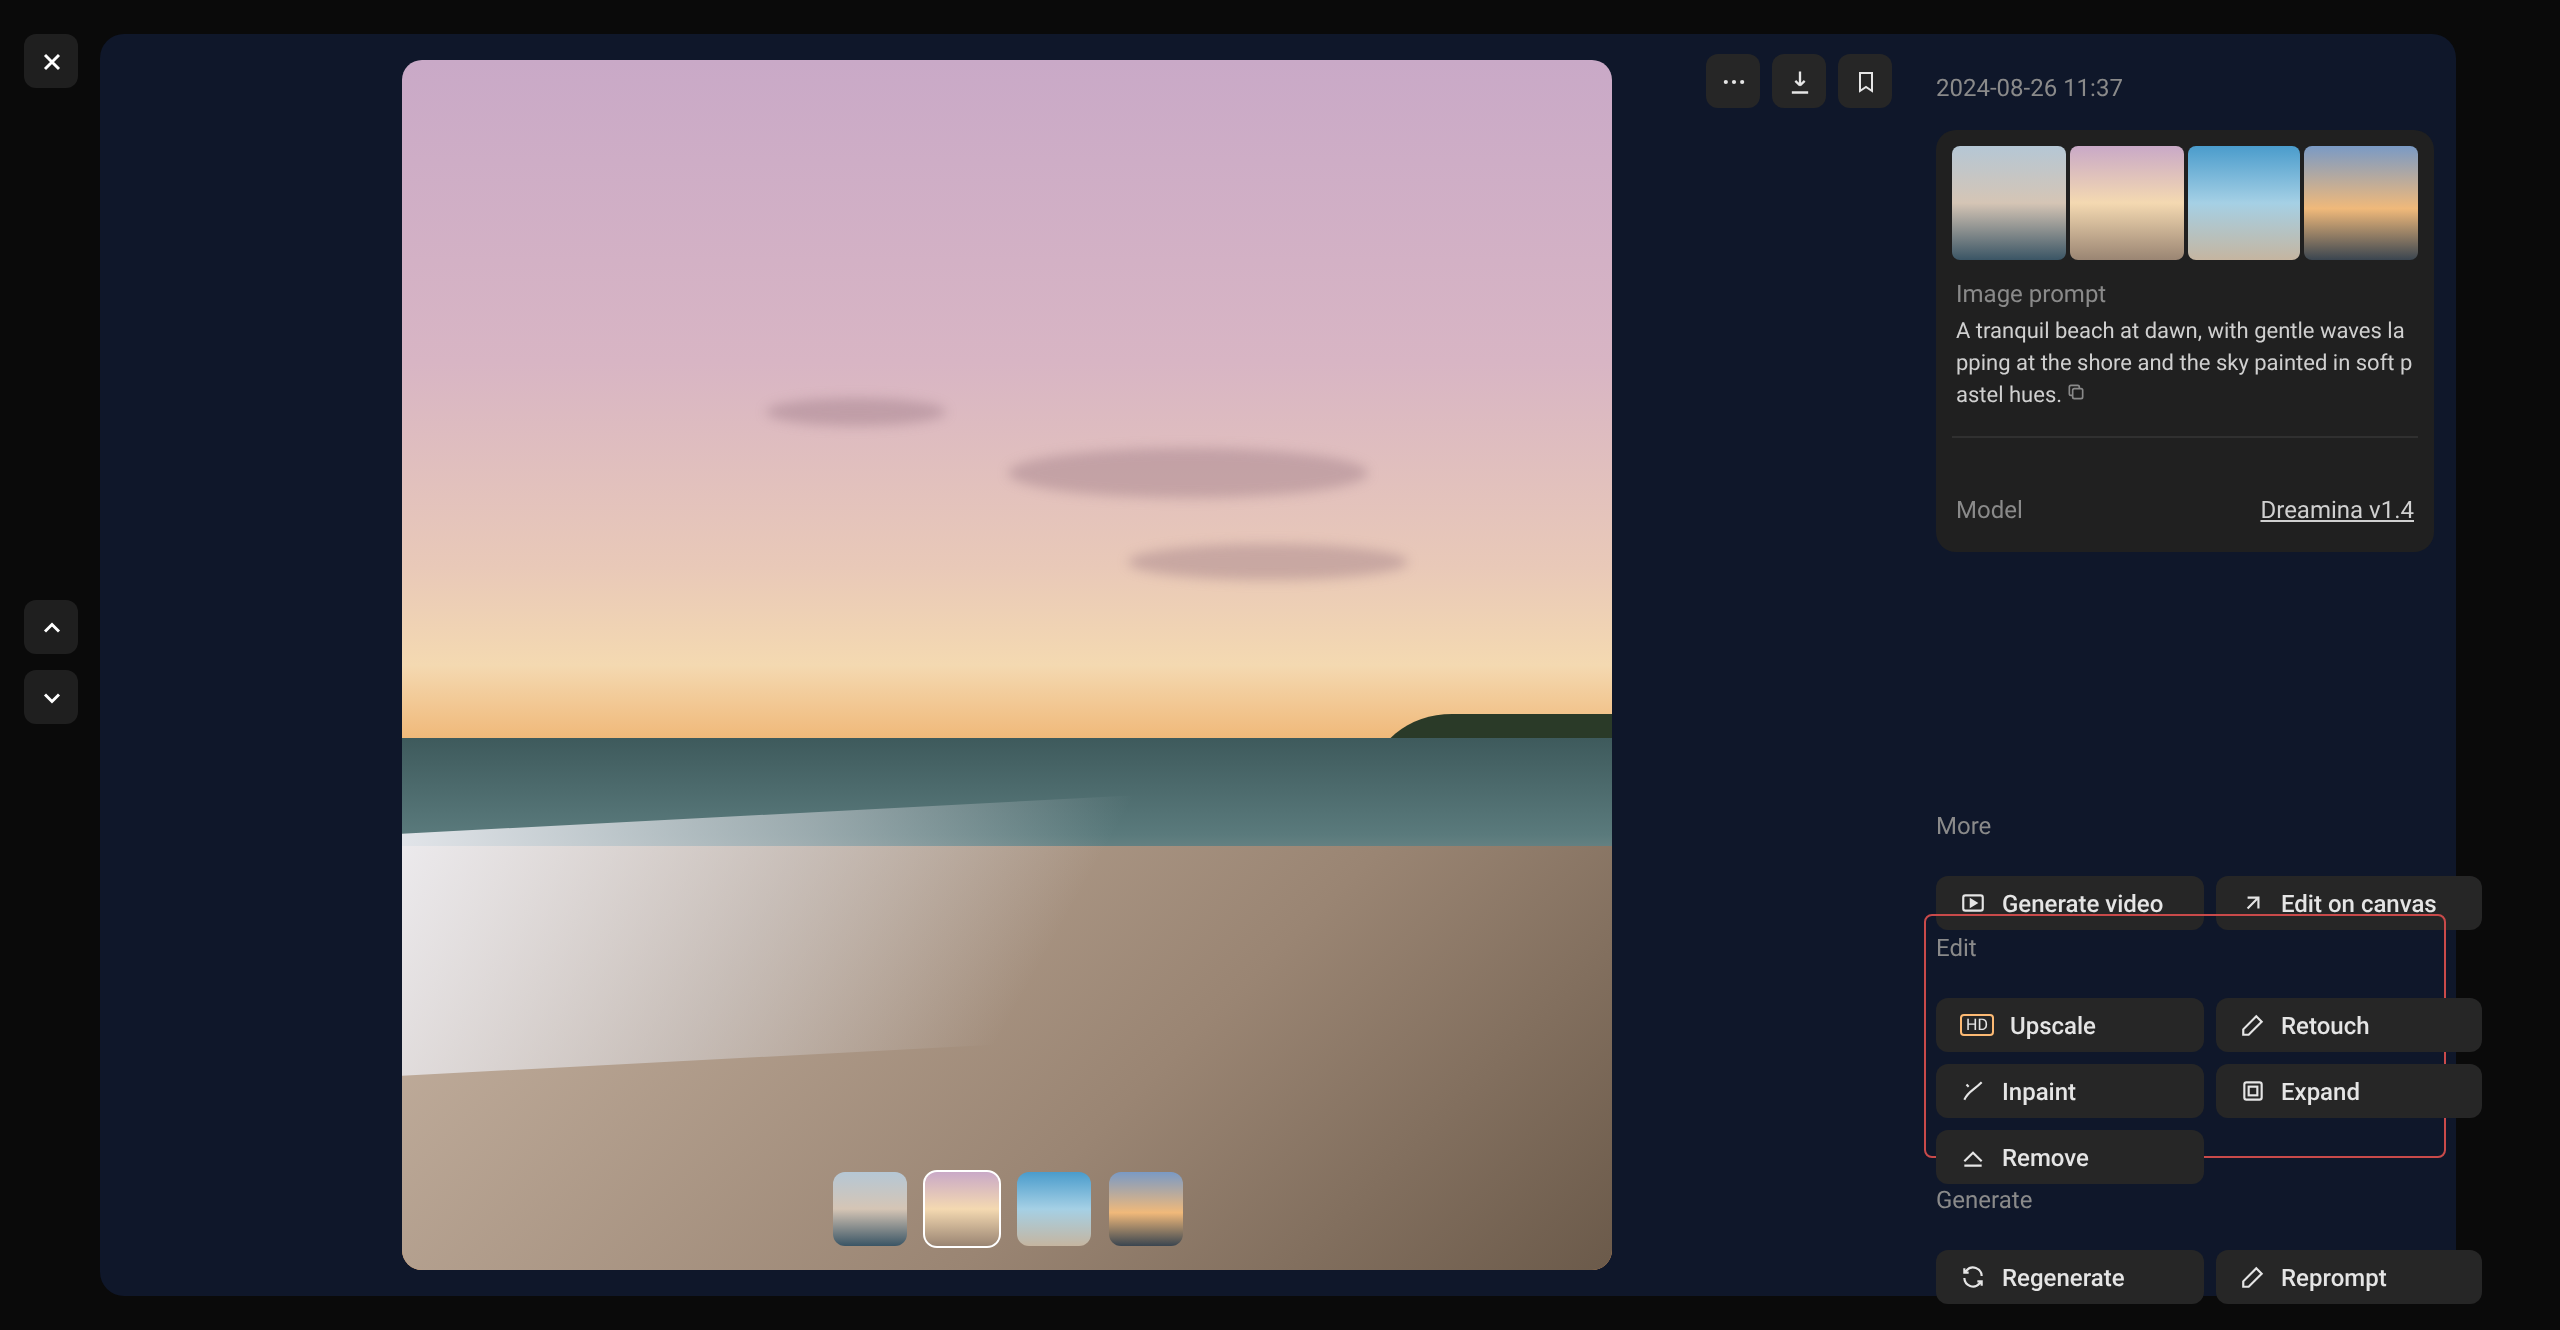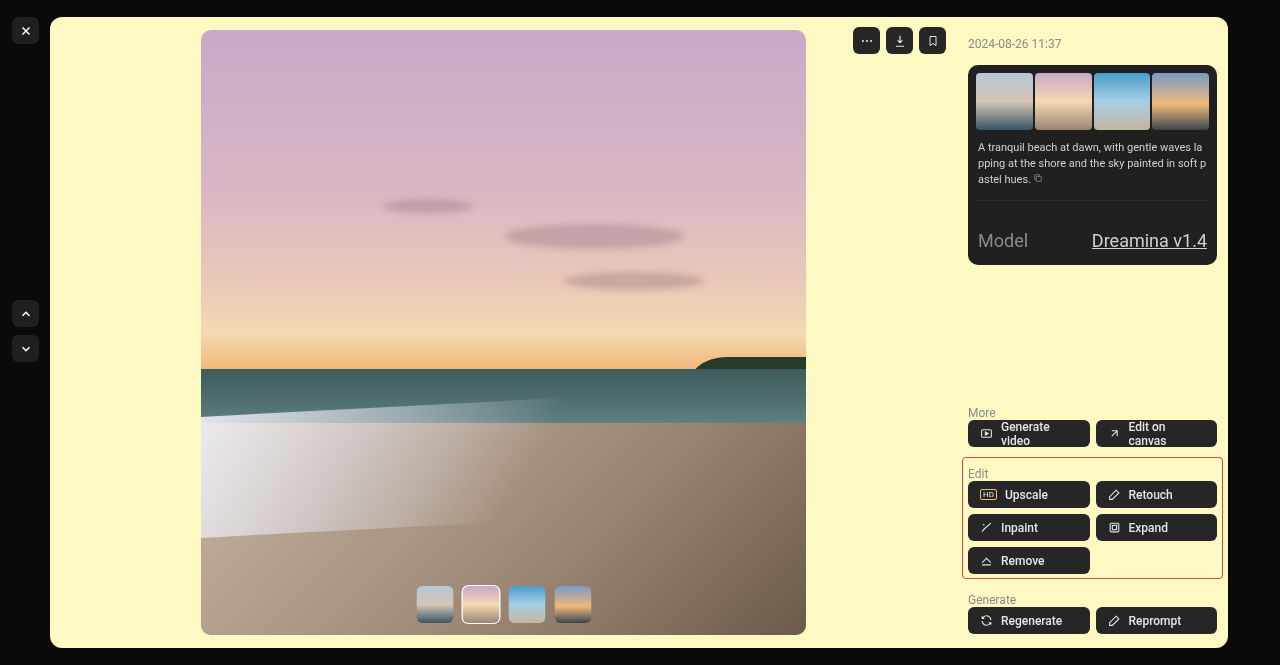--- a/index.html
+++ b/index.html
@@ -33,21 +33,21 @@
   background: #1f1f1f;
   border-radius: 6px;
   display: flex; align-items: center; justify-content: center;
   cursor: pointer;
   color: #fff;
 }
 .main-panel {
   position: absolute;
   top: 17px; left: 50px;
   width: 1178px; height: 631px;
-  background: #fef9c3;
+  background: #0f172a;
   border-radius: 12px;
 }
 .image-area {
   position: absolute;
   top: 13px; left: 151px;
   width: 605px; height: 605px;
   border-radius: 10px;
   overflow: hidden;
 }
 .beach-sky { position:absolute; inset:0; background: linear-gradient(180deg,#c9a9c7 0%,#d8b5c4 25%,#e9c9b8 42%,#f4d9b1 50%,#f0b97a 56%,#e9a05a 58%); }
@@ -90,28 +90,28 @@
 .info-card {
   position:absolute; top:48px; left:918px; width:249px;
   background:#202020; border-radius:10px; padding:8px 8px 12px 8px;
 }
 .info-thumbs { display:flex; gap:2px; margin-bottom:10px;}
 .info-thumb { flex:1; height:57px; border-radius:4px; overflow:hidden; position:relative;}
 .info-label { color:#8a8a8a; font-size:12px; padding:0 2px 4px 2px;}
 .info-prompt { color:#d0d0d0; font-size:11px; line-height:1.45; padding:0 2px 6px 2px; word-break:break-all;}
 .copy-icn{display:inline-block; margin-left:2px; opacity:0.6;}
 .info-divider{height:1px;background:#303030;margin:6px 0;}
-.info-row{display:flex;justify-content:space-between;padding:2px 2px;color:#8a8a8a;font-size:18px;margin-top:27px;}
+.info-row{display:flex;justify-content:space-between;padding:2px 2px;color:#8a8a8a;font-size:12px;margin-top:27px;}
 .info-row .val{color:#d0d0d0;text-decoration:underline;}
 .section-label {
   position:absolute; left:918px; color:#8a8a8a; font-size:12px;
 }
 .btn-grid {
-  position:absolute; left:918px; width:249px;
-  display:grid; grid-template-columns:1fr 1fr; gap:6px;
+  position:absolute; left:918px; width:273px;
+  display:grid; grid-template-columns:1fr 1fr; gap:6px;margin-top:18px;
 }
 .action-btn {
   height:27px; background:#262626; border-radius:6px;
   display:flex; align-items:center; gap:8px;
   padding:0 12px; cursor:pointer; color:#e5e5e5;
   font-size:12px; font-weight:500;
 }
 .action-btn svg, .action-btn .hd { flex-shrink:0;}
 .hd{font-size:8px;font-weight:400;border:1px solid #fdba74;border-radius:2px;padding:0 2px;line-height:1.2;}
 .edit-highlight {
@@ -199,20 +199,21 @@
       <div class="info-thumb">
           <div class="mini-sky m2" style="inset:0;position:absolute"></div>
         </div>
       <div class="info-thumb">
           <div class="mini-sky m3" style="inset:0;position:absolute"></div>
         </div>
       <div class="info-thumb">
           <div class="mini-sky m4" style="inset:0;position:absolute"></div>
         </div>
     </div>
+    <div class="info-label">Image prompt</div>
     <div class="info-prompt"><span>A tranquil beach at dawn, with gentle waves lapping at the shore and the sky painted in soft pastel hues.</span><span class="copy-icn"><svg width="10" height="10" viewBox="0 0 24 24" fill="none" stroke="currentColor" stroke-width="2">
             <rect x="8" y="8" width="12" height="12" rx="2"></rect>
             <path d="M16 8V6a2 2 0 00-2-2H6a2 2 0 00-2 2v8a2 2 0 002 2h2"></path>
           </svg></span></div>
     <div class="info-divider"></div>
     <div class="info-row">
       <span>Model</span>
         <span class="val">Dreamina v1.4</span>
     </div>
   </div>

